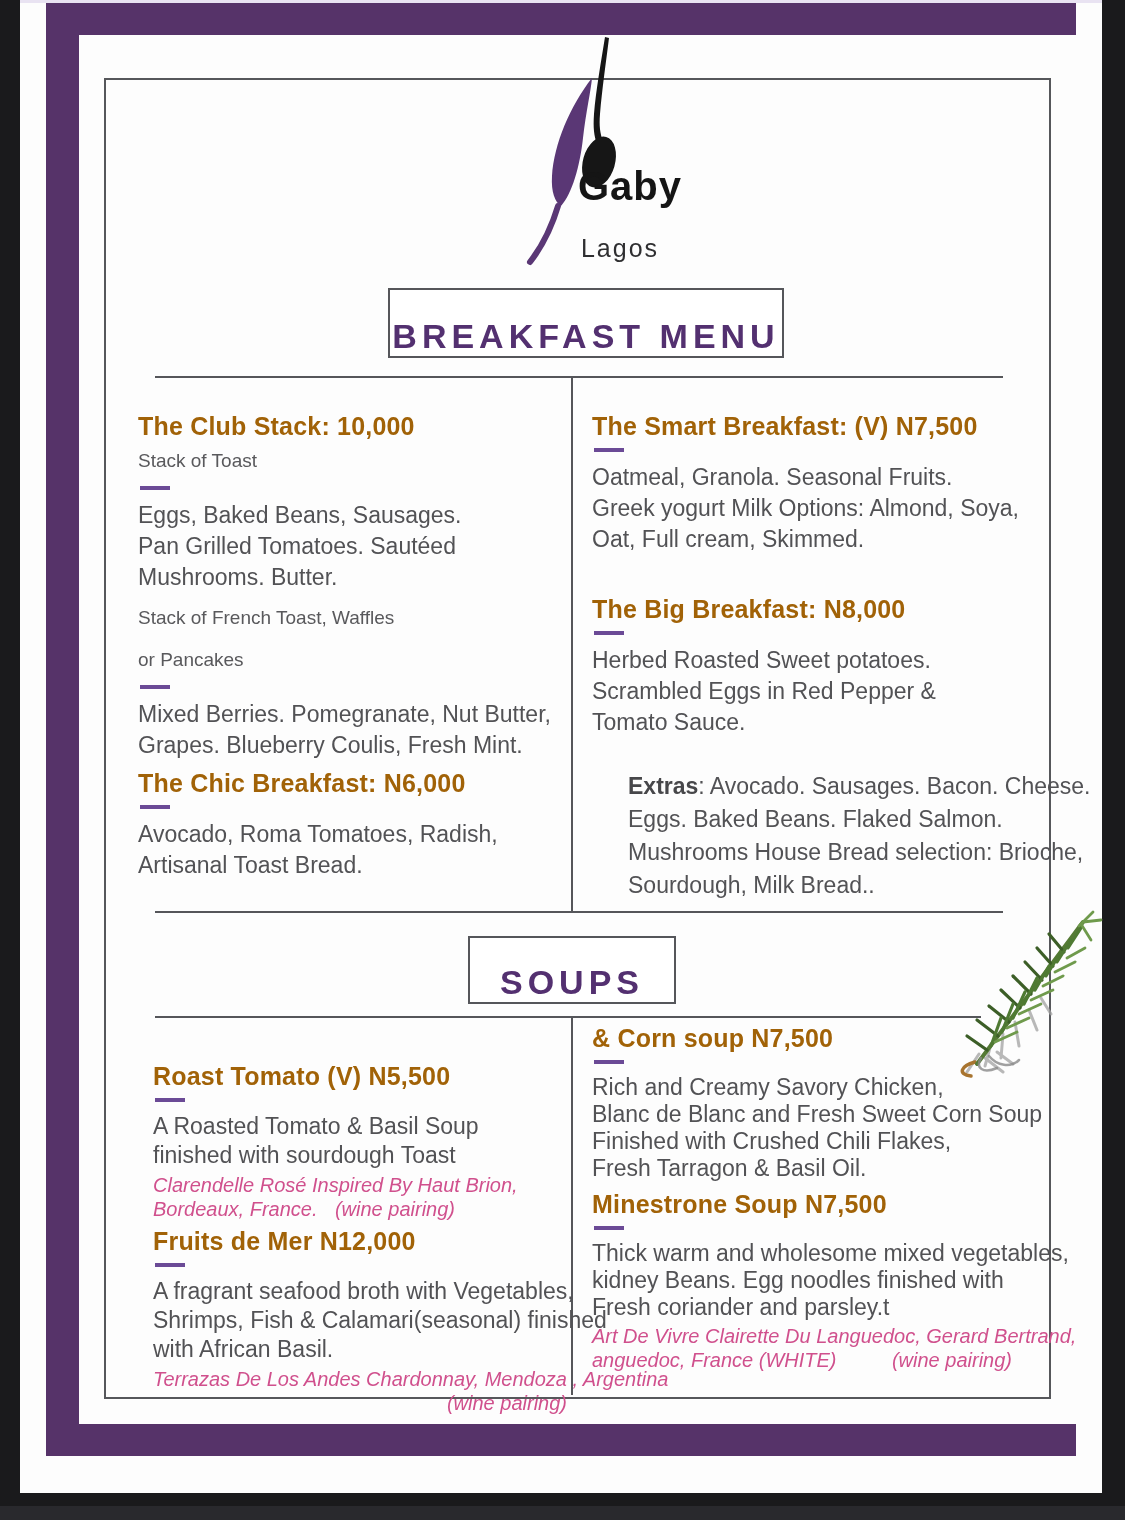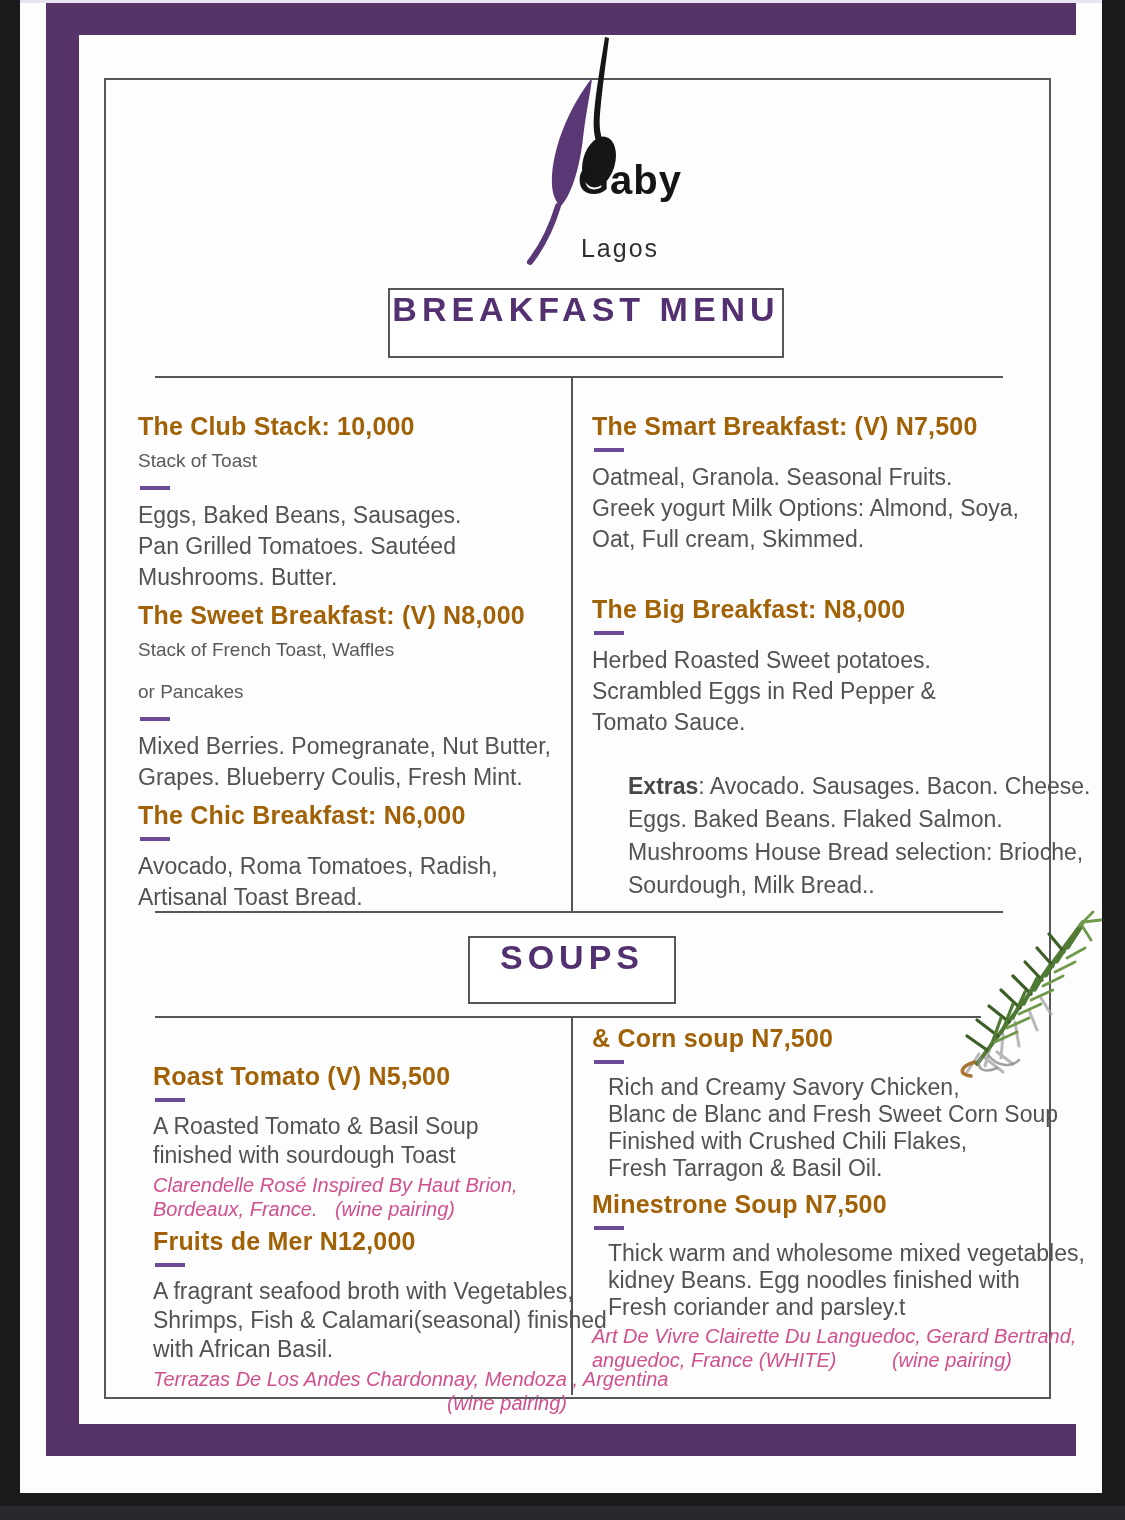--- a/index.html
+++ b/index.html
@@ -8,24 +8,24 @@
   .page{position:absolute;left:20px;top:0;width:1082px;height:1493px;background:#fdfdfd;}
   .hairline-top{position:absolute;left:0;top:0;width:1082px;height:3px;background:#e9e3f2;}
   .frame-top{position:absolute;left:26px;top:3px;width:1030px;height:32px;background:#563369;}
   .frame-left{position:absolute;left:26px;top:3px;width:33px;height:1453px;background:#563369;}
   .frame-bottom{position:absolute;left:26px;top:1424px;width:1030px;height:32px;background:#563369;}
   .bottom-bar{position:absolute;left:0;top:1493px;width:1125px;height:27px;background:#1a1a1c;}
   .bottom-strip{position:absolute;left:0;top:1506px;width:1125px;height:14px;background:#29292d;}
   .inner-box{position:absolute;left:84px;top:78px;width:943px;height:1317px;border:2px solid #56575b;}
 
   .logo-svg{position:absolute;left:488px;top:34px;}
-  .brand-name{position:absolute;left:558px;top:158px;font-size:40px;font-weight:bold;color:#151515;letter-spacing:1px;}
+  .brand-name{position:absolute;left:558px;top:164px;font-size:40px;font-weight:bold;color:#151515;letter-spacing:1px;}
   .brand-city{position:absolute;left:530px;top:234px;width:140px;text-align:center;font-size:25px;color:#2f2f31;letter-spacing:2px;}
 
-  .title-box{position:absolute;border:2px solid #55565a;background:#fff;display:flex;align-items:flex-start;justify-content:center;}
+  .title-box{position:absolute;border:2px solid #55565a;background:#fff;display:flex;align-items:flex-end;justify-content:center;}
   #bm-box{left:368px;top:288px;width:392px;height:66px;}
   #soups-box{left:448px;top:936px;width:204px;height:64px;}
   .title-text{color:#533070;font-weight:bold;font-size:34px;letter-spacing:5px;white-space:nowrap;}
 
   .rule{position:absolute;height:2px;background:#55565a;}
   #rule-a{left:135px;top:376px;width:848px;}
   #rule-b{left:135px;top:911px;width:848px;}
   #rule-c{left:135px;top:1016px;width:826px;}
   .vrule{position:absolute;width:2px;background:#55565a;}
   #vdiv1{left:551px;top:377px;height:536px;}
@@ -35,21 +35,21 @@
   #col-bl{left:118px;top:410px;width:432px;}
   #col-br{left:572px;top:410px;width:448px;}
   #col-sl{left:133px;top:1040px;width:440px;margin-top:20px;}
   #col-sr{left:572px;top:1022px;width:448px;}
 
   .item-name{font-size:25px;font-weight:bold;color:#a16207;line-height:28px;letter-spacing:0.2px;white-space:nowrap;}
   .item-sub{font-size:19px;color:#59595c;line-height:34px;margin-top:4px;white-space:nowrap;}
   .dash{width:30px;height:4px;background:#6b4a96;margin:8px 0 10px 2px;}
   .desc div{font-size:23px;color:#525255;line-height:31px;white-space:nowrap;}
   .desc.tight div{line-height:29px;}
-  .desc.tighter div{line-height:27px;margin-left:16px;}
+  .desc.tighter div{line-height:27px;}
   .extras{margin-top:32px;margin-left:36px;}
   .extras div{font-size:23px;color:#525255;line-height:33px;white-space:nowrap;}
   .extras .b{font-weight:bold;color:#47474a;}
 
   .wine{margin-top:3px;font-style:italic;color:#d0508d;font-size:20px;}
   .wine .wine-line{line-height:24px;white-space:nowrap;}
   .wine .wine-row{display:flex;justify-content:space-between;line-height:24px;}
   .w-narrow{width:302px;}
   .w-wide{width:414px;}
   .w-mid{width:420px;}
@@ -96,21 +96,20 @@
         <div class="item-name">The Club Stack: 10,000</div>
         <div class="item-sub">Stack of Toast</div>
         <div class="dash"></div>
         <div class="desc">
           <div>Eggs, Baked Beans, Sausages.</div>
           <div>Pan Grilled Tomatoes. Sautéed</div>
           <div>Mushrooms. Butter.</div>
         </div>
       </div>
       <div class="mt8">
-        <div class="item-name">The Sweet Breakfast: (V) N8,000</div>
         <div class="item-sub">Stack of French Toast, Waffles</div>
         <div class="item-sub" style="margin-top:8px;">or Pancakes</div>
         <div class="dash"></div>
         <div class="desc">
           <div>Mixed Berries. Pomegranate, Nut Butter,</div>
           <div>Grapes. Blueberry Coulis, Fresh Mint.</div>
         </div>
       </div>
       <div class="mt8">
         <div class="item-name">The Chic Breakfast: N6,000</div>

